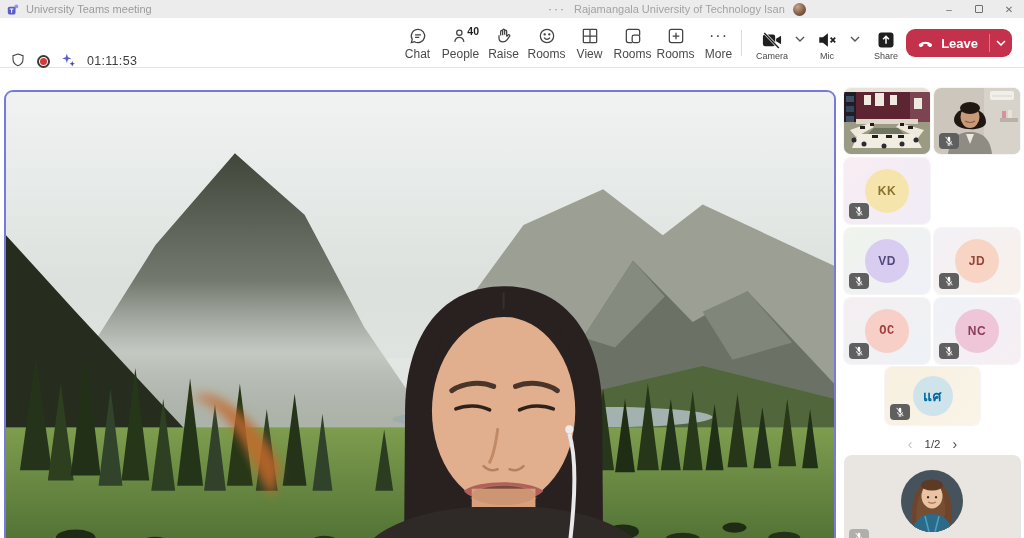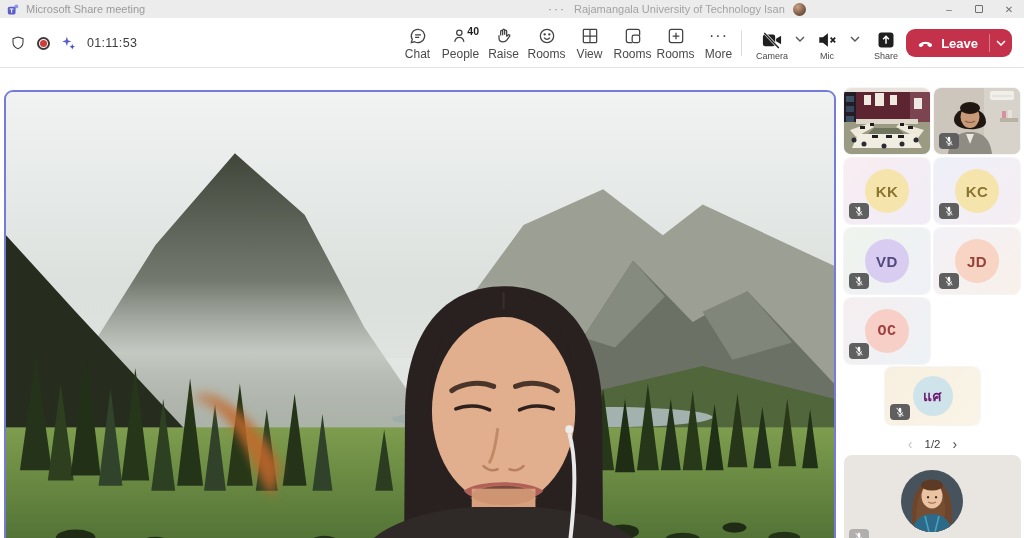--- a/index.html
+++ b/index.html
@@ -11,21 +11,21 @@
   .tb-left{display:flex;align-items:center;gap:6px;padding-left:7px}
   .tb-center{position:absolute;left:548px;top:0;height:18px;display:flex;align-items:center;gap:8px;color:#a3a3a3}
   .tb-center .dots{letter-spacing:2px;font-size:12px;color:#8f8f8f}
   .tb-avatar{width:13px;height:13px;border-radius:50%;background:radial-gradient(circle at 35% 30%,#c9a489,#7d5a44 60%,#433027)}
   .tb-right{margin-left:auto;display:flex;height:18px}
   .win-btn{width:30px;height:18px;display:flex;align-items:center;justify-content:center;color:#6f6f6f;font-size:10px;cursor:pointer}
   .max-box{width:8px;height:8px;border:1px solid #6f6f6f;border-radius:1px}
 
   
   .toolbar{height:50px;background:#fff;position:relative;border-bottom:1px solid #e4e4e4}
-  .status-group{position:absolute;left:10px;top:0;height:50px;display:flex;align-items:center;gap:11px}
+  .status-group{position:absolute;left:10px;top:0;height:50px;display:flex;align-items:flex-end;gap:11px}
   .record-ring{width:13px;height:13px;border:2px solid #3a3a3a;border-radius:50%;display:flex;align-items:center;justify-content:center}
   .record-dot{width:7px;height:7px;border-radius:50%;background:#cf3b3b}
   .timer{font-size:12.5px;color:#3d3d3d;letter-spacing:.3px}
   .actions{position:absolute;left:396px;top:0;height:50px;display:flex}
   .act-btn{width:43px;height:50px;display:flex;flex-direction:column;align-items:center;justify-content:center;gap:2px;cursor:pointer;position:relative;background:none;border:none}
   .act-btn .lbl{font-size:12px;color:#4a4a4a;line-height:1}
   .ppl-badge{position:absolute;top:7px;right:3px;font-size:10.5px;font-weight:bold;color:#1f1f1f}
   .more-dots{font-size:16px;color:#424242;line-height:14px;letter-spacing:1px;height:20px;display:flex;align-items:center}
   .vdivider{position:absolute;left:741px;top:12px;width:1px;height:26px;background:#dcdcdc}
   .devices{position:absolute;left:752px;top:2px;height:50px;display:flex;align-items:center}
@@ -40,40 +40,40 @@
   
   .stage{position:relative;height:470px;background:#fff;overflow:hidden}
   .main-video{position:absolute;left:4px;top:22px;width:832px;height:460px;border:2px solid #767ad8;border-radius:9px;overflow:hidden;background:#dfe3df;cursor:pointer}
   .main-video svg{display:block;width:100%;height:100%}
 
   
   .sidebar{position:absolute;left:844px;top:20px;width:177px;height:450px}
   .s-tile{position:absolute;border-radius:7px;overflow:hidden;cursor:pointer;box-shadow:0 0 0 1px rgba(0,0,0,.04)}
   .vtile{width:86px;height:66px}
   .ptile{width:86px;height:66px;display:flex;align-items:center;justify-content:center}
-  .pcircle{width:44px;height:44px;border-radius:50%;display:flex;align-items:center;justify-content:center;font-size:15px;font-weight:bold;letter-spacing:.5px}
+  .pcircle{width:44px;height:44px;border-radius:50%;display:flex;align-items:center;justify-content:center;font-size:12px;font-weight:bold;letter-spacing:.5px}
   .mic-badge{position:absolute;left:5px;bottom:5px;width:20px;height:16px;border-radius:4px;background:#5f5f5f;display:flex;align-items:center;justify-content:center}
   .mic-badge.faded{background:rgba(130,130,130,.55)}
   .pager{position:absolute;top:348px;left:0;width:177px;height:16px;display:flex;align-items:center;justify-content:center;gap:12px;font-size:11.5px;color:#3d3d3d}
   .pager .pg-prev{color:#c2c2c2;font-size:14px;cursor:default}
   .pager .pg-next{color:#4c4c4c;font-size:14px;cursor:pointer}
   .self-tile{position:absolute;top:367px;left:0;width:177px;height:95px;border-radius:8px;background:#e9e6e2;cursor:pointer;overflow:hidden}
   .self-photo{position:absolute;left:57px;top:15px;width:62px;height:62px;border-radius:50%;overflow:hidden}
 </style>
 </head>
 <body>
 
 <div class="titlebar">
   <div class="tb-left">
     <svg width="13" height="13" viewBox="0 0 16 16">
       <circle cx="11.5" cy="4.2" r="2.4" fill="#8f95f0"></circle>
       <rect x="1" y="4.5" width="9.5" height="9.5" rx="2" fill="#5b5fc7"></rect>
       <path d="M3.4 7.4h4.6M5.7 7.4v4.6" stroke="#fff" stroke-width="1.2" fill="none"></path>
     </svg>
-    <span>Microsoft Share meeting</span>
+    <span>University Teams meeting</span>
   </div>
   <div class="tb-center">
     <span class="dots">···</span>
     <span>Rajamangala University of Technology Isan</span>
     <span class="tb-avatar"></span>
   </div>
   <div class="tb-right">
     <span class="win-btn">–</span>
     <span class="win-btn">
         <span class="max-box"></span>
@@ -396,30 +396,20 @@
     <div class="s-tile ptile" style="left: 0px; top: 70px; background: linear-gradient(135deg, rgb(248, 237, 242), rgb(240, 236, 246));">
       <span class="pcircle" style="background: rgb(245, 229, 173); color: rgb(138, 116, 48);">KK</span>
       <span class="mic-badge">
           <svg width="12" height="12" viewBox="0 0 16 16">
             <rect x="6.3" y="2.2" width="3.4" height="6.5" rx="1.7" fill="#fff"></rect>
             <path d="M4.8 8.2a3.2 3.2 0 0 0 6.4 0M8 11.4v2M6 13.4h4" stroke="#fff" stroke-width="1.2" fill="none"></path>
             <path d="M3.5 2.5l9 11" stroke="#fff" stroke-width="1.3"></path>
           </svg>
         </span>
     </div>
-    <div class="s-tile ptile" style="left: 90px; top: 70px; background: linear-gradient(135deg, rgb(238, 239, 248), rgb(245, 238, 242));">
-      <span class="pcircle" style="background: rgb(245, 229, 173); color: rgb(138, 116, 48);">KC</span>
-      <span class="mic-badge">
-          <svg width="12" height="12" viewBox="0 0 16 16">
-            <rect x="6.3" y="2.2" width="3.4" height="6.5" rx="1.7" fill="#fff"></rect>
-            <path d="M4.8 8.2a3.2 3.2 0 0 0 6.4 0M8 11.4v2M6 13.4h4" stroke="#fff" stroke-width="1.2" fill="none"></path>
-            <path d="M3.5 2.5l9 11" stroke="#fff" stroke-width="1.3"></path>
-          </svg>
-        </span>
-    </div>
     <div class="s-tile ptile" style="left: 90px; top: 140px; background: linear-gradient(135deg, rgb(243, 241, 247), rgb(248, 240, 234));">
       <span class="pcircle" style="background: rgb(247, 212, 196); color: rgb(150, 68, 58);">JD</span>
       <span class="mic-badge">
           <svg width="12" height="12" viewBox="0 0 16 16">
             <rect x="6.3" y="2.2" width="3.4" height="6.5" rx="1.7" fill="#fff"></rect>
             <path d="M4.8 8.2a3.2 3.2 0 0 0 6.4 0M8 11.4v2M6 13.4h4" stroke="#fff" stroke-width="1.2" fill="none"></path>
             <path d="M3.5 2.5l9 11" stroke="#fff" stroke-width="1.3"></path>
           </svg>
         </span>
     </div>
@@ -436,23 +426,33 @@
     <div class="s-tile ptile" style="left: 0px; top: 210px; background: linear-gradient(135deg, rgb(245, 238, 240), rgb(237, 242, 246)); font-family: Liberation Mono, monospace;">
       <span class="pcircle" style="background: rgb(247, 207, 198); color: rgb(160, 63, 63);">OC</span>
       <span class="mic-badge">
           <svg width="12" height="12" viewBox="0 0 16 16">
             <rect x="6.3" y="2.2" width="3.4" height="6.5" rx="1.7" fill="#fff"></rect>
             <path d="M4.8 8.2a3.2 3.2 0 0 0 6.4 0M8 11.4v2M6 13.4h4" stroke="#fff" stroke-width="1.2" fill="none"></path>
             <path d="M3.5 2.5l9 11" stroke="#fff" stroke-width="1.3"></path>
           </svg>
         </span>
     </div>
+    <div class="s-tile ptile" style="left: 90px; top: 210px; background: linear-gradient(135deg, rgb(238, 242, 247), rgb(247, 238, 243));">
+      <span class="pcircle" style="background: rgb(238, 198, 216); color: rgb(140, 58, 90);">NC</span>
+      <span class="mic-badge">
+          <svg width="12" height="12" viewBox="0 0 16 16">
+            <rect x="6.3" y="2.2" width="3.4" height="6.5" rx="1.7" fill="#fff"></rect>
+            <path d="M4.8 8.2a3.2 3.2 0 0 0 6.4 0M8 11.4v2M6 13.4h4" stroke="#fff" stroke-width="1.2" fill="none"></path>
+            <path d="M3.5 2.5l9 11" stroke="#fff" stroke-width="1.3"></path>
+          </svg>
+        </span>
+    </div>
 
     <div class="s-tile ptile" style="left: 41px; top: 279px; width: 95px; height: 58px; background: linear-gradient(135deg, rgb(247, 240, 224), rgb(250, 244, 232));">
-      <span class="pcircle" style="width: 40px; height: 40px; font-size: 14px; background: rgb(207, 228, 234); color: #701a75;">แศ</span>
+      <span class="pcircle" style="width: 40px; height: 40px; font-size: 14px; background: rgb(207, 228, 234); color: #0369a1;">แศ</span>
       <span class="mic-badge">
           <svg width="12" height="12" viewBox="0 0 16 16">
             <rect x="6.3" y="2.2" width="3.4" height="6.5" rx="1.7" fill="#fff"></rect>
             <path d="M4.8 8.2a3.2 3.2 0 0 0 6.4 0M8 11.4v2M6 13.4h4" stroke="#fff" stroke-width="1.2" fill="none"></path>
             <path d="M3.5 2.5l9 11" stroke="#fff" stroke-width="1.3"></path>
           </svg>
         </span>
     </div>
 
     <div class="pager">

